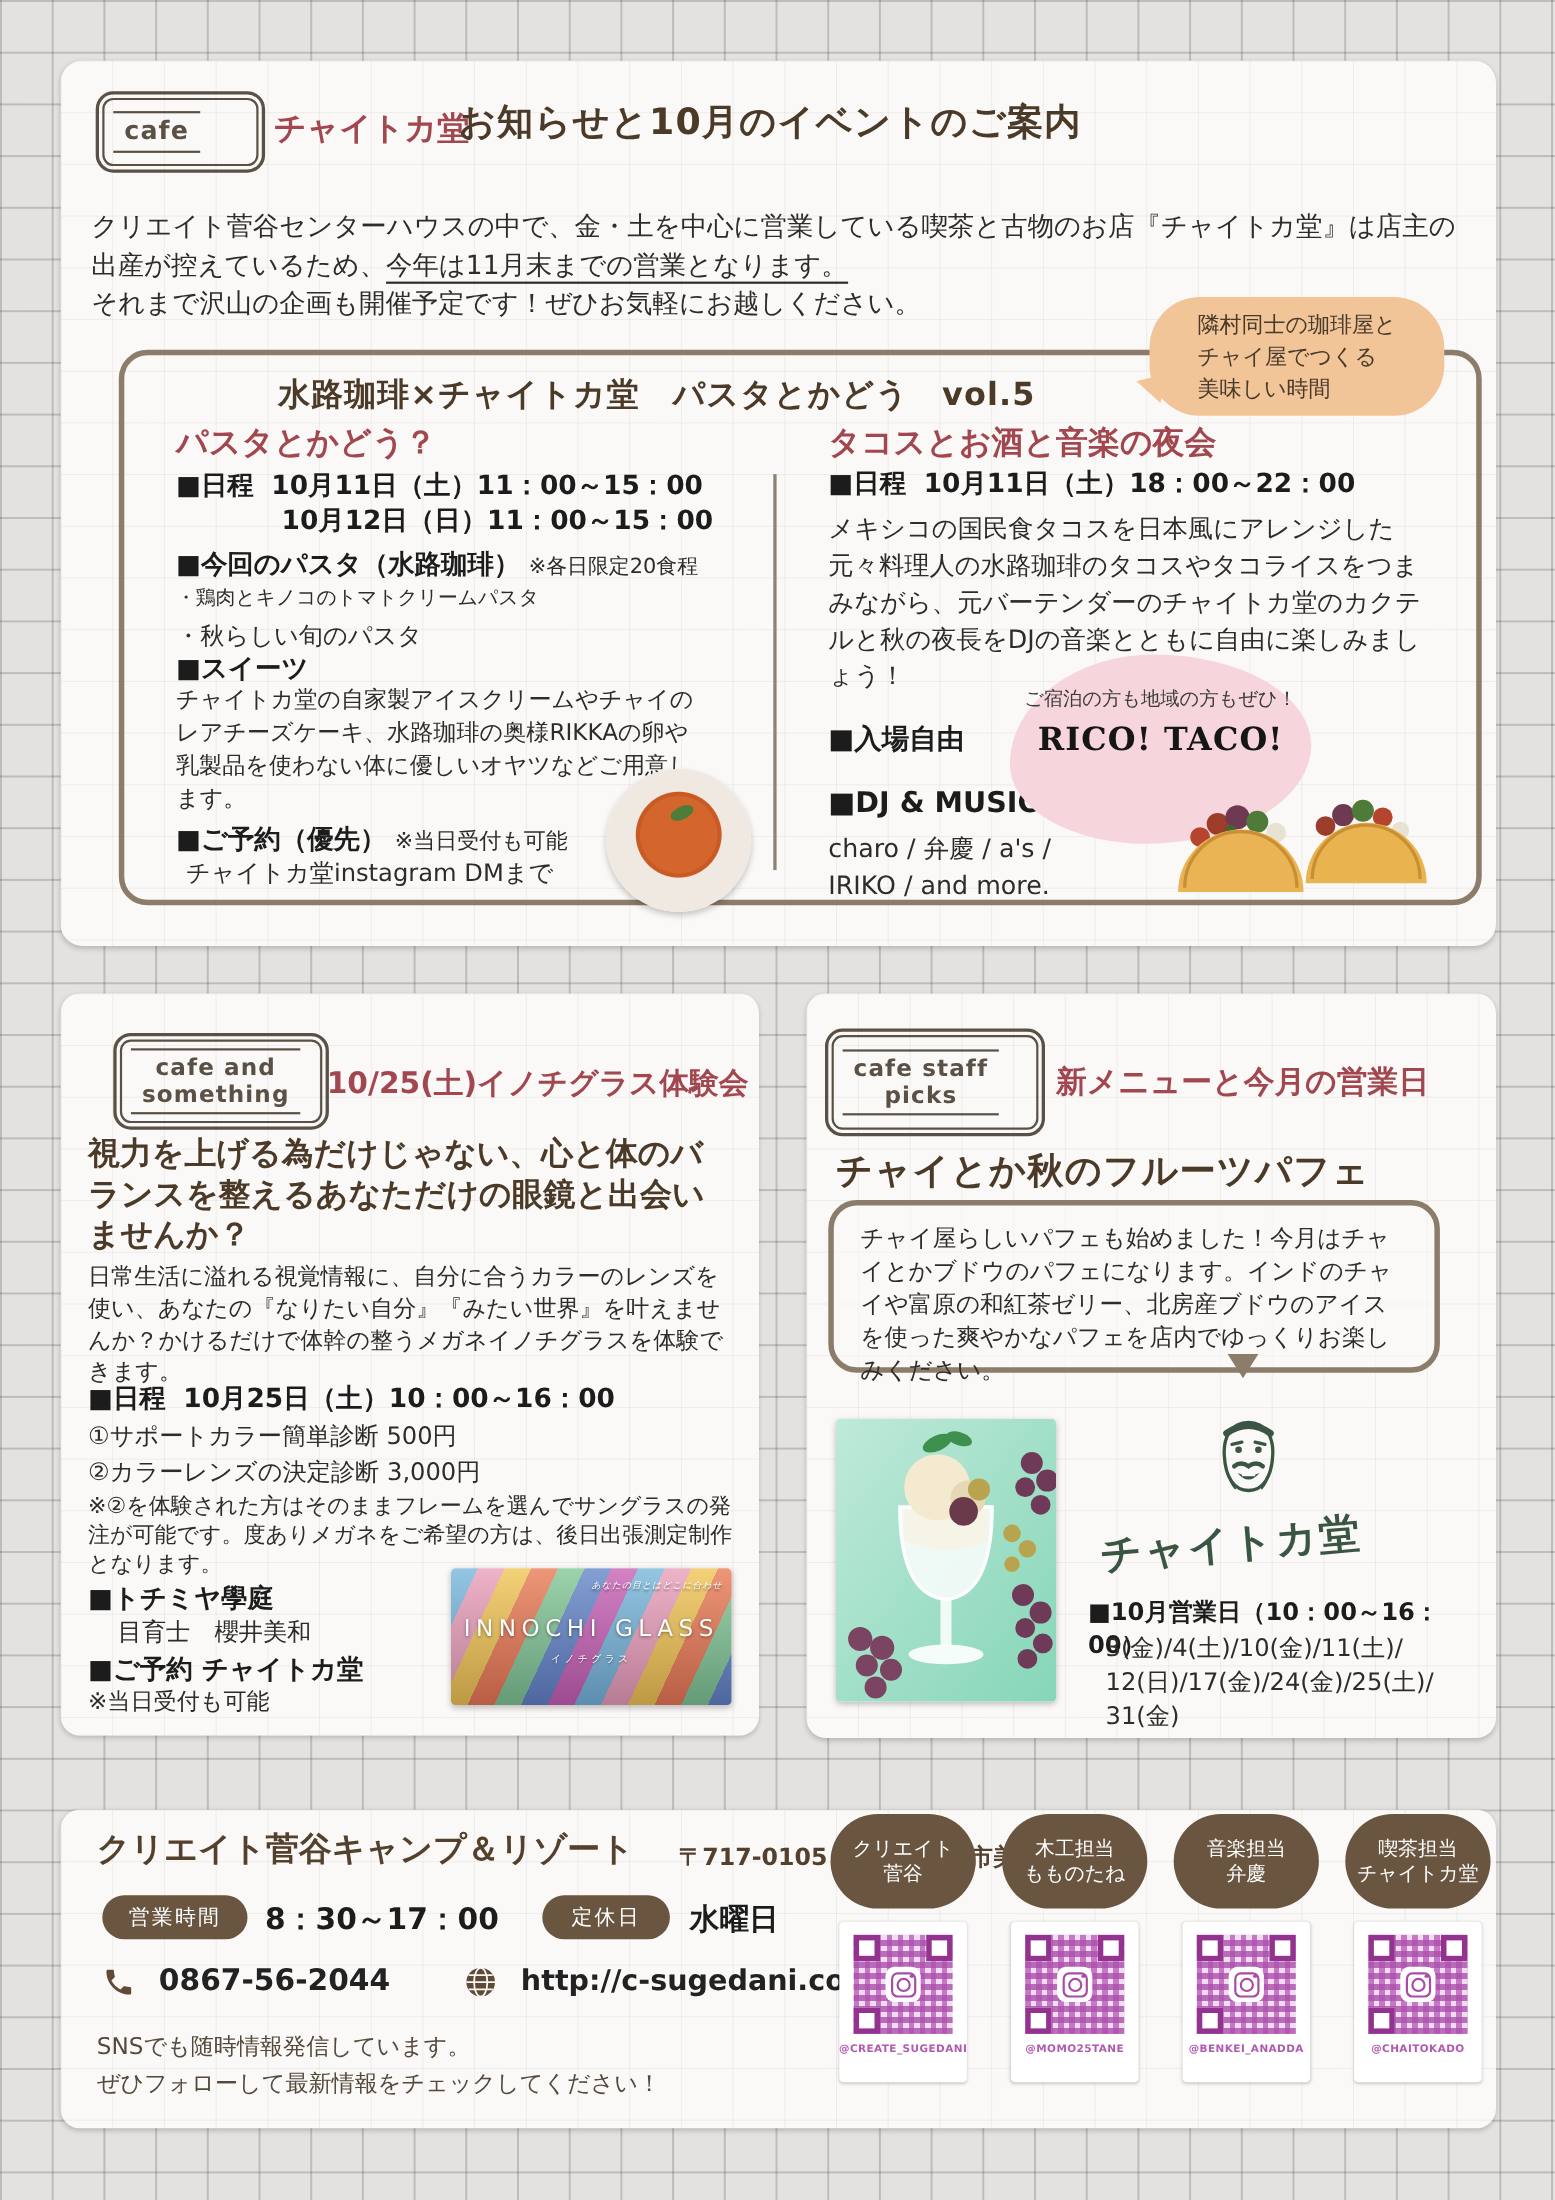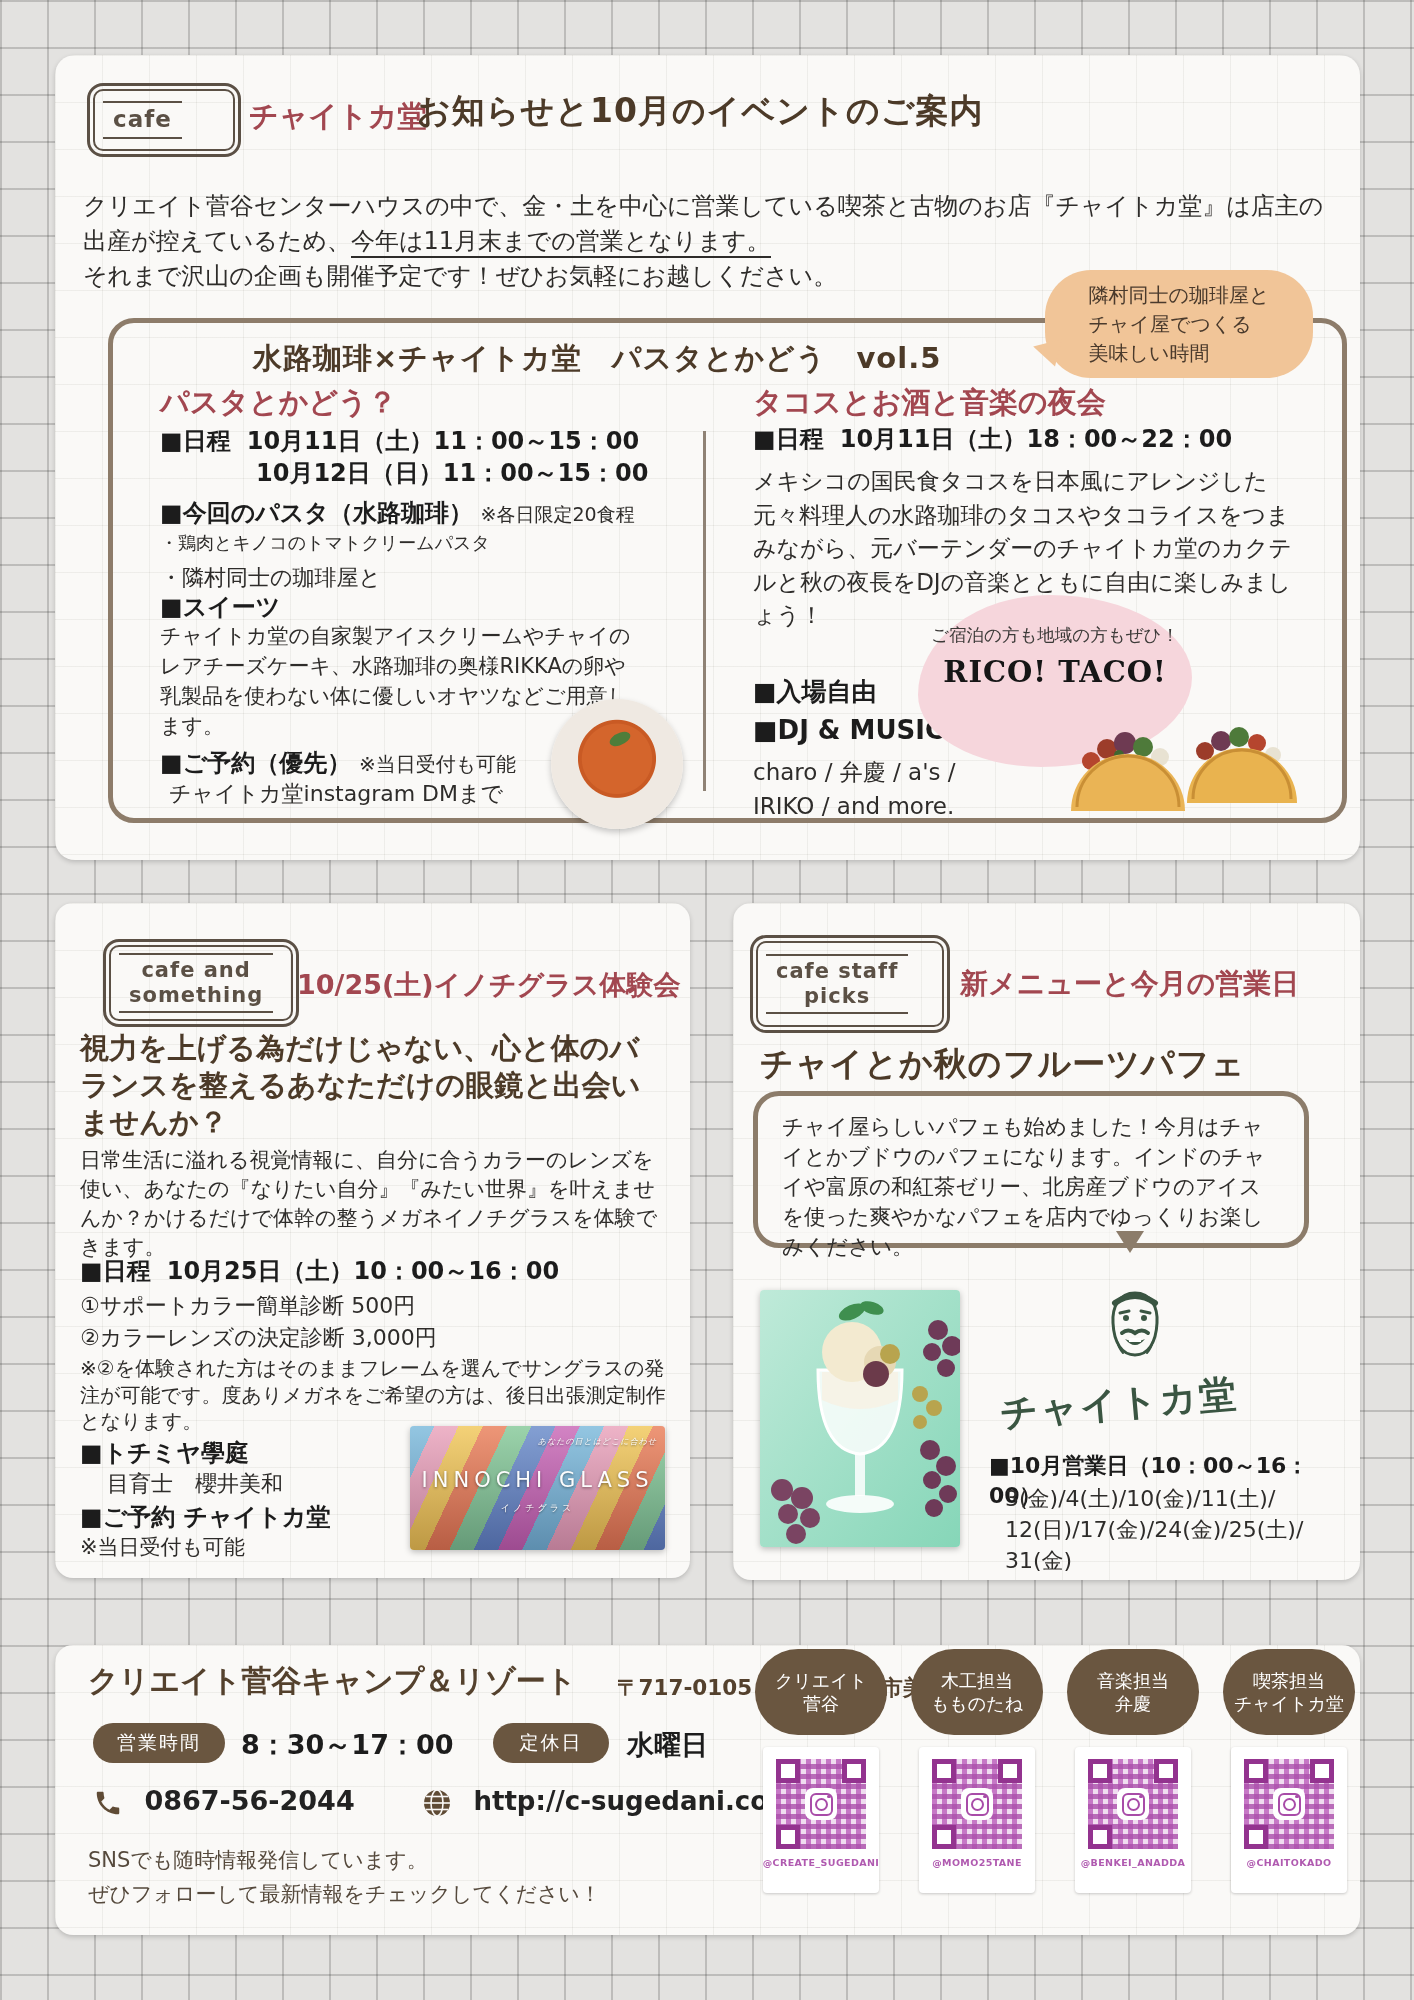--- a/index.html
+++ b/index.html
@@ -107,21 +107,21 @@
       <div class="abs" style="left:47px;top:102px;font-size:24px;">
         <span class="lbl" style="margin-right:16px;">■日程</span><span class="lbl">10月11日（土）11：00～15：00</span>
       </div>
       <div class="abs lbl" style="left:143px;top:134px;font-size:24px;">10月12日（日）11：00～15：00</div>
 
       <div class="abs" style="left:47px;top:174px;font-size:24px;">
         <span class="lbl">■今回のパスタ（水路珈琲）</span>
         <span class="b" style="font-size:19px;">※各日限定20食程</span>
       </div>
       <div class="abs b" style="left:47px;top:208px;font-size:18px;">・鶏肉とキノコのトマトクリームパスタ</div>
-      <div class="abs b" style="left:47px;top:240px;font-size:22px;">・隣村同士の珈琲屋と</div>
+      <div class="abs b" style="left:47px;top:240px;font-size:22px;">・秋らしい旬のパスタ</div>
 
       <div class="abs lbl" style="left:47px;top:268px;font-size:24px;">■スイーツ</div>
       <div class="abs b" style="left:47px;top:298px;width:478px;font-size:21px;line-height:30px;">チャイトカ堂の自家製アイスクリームやチャイのレアチーズケーキ、水路珈琲の奥様RIKKAの卵や乳製品を使わない体に優しいオヤツなどご用意します。</div>
 
       <div class="abs" style="left:47px;top:424px;font-size:24px;">
         <span class="lbl">■ご予約（優先）</span>
         <span class="b" style="font-size:20px;">※当日受付も可能</span>
       </div>
       <div class="abs b" style="left:56px;top:456px;font-size:22px;">チャイトカ堂instagram DMまで</div>
 
@@ -130,21 +130,21 @@
       <div class="divider" style="left:590px;top:108px;height:360px;"></div>
 
       <div class="abs h-red" style="left:640px;top:60px;font-size:29px;">タコスとお酒と音楽の夜会</div>
 
       <div class="abs" style="left:640px;top:100px;font-size:24px;">
         <span class="lbl" style="margin-right:16px;">■日程</span><span class="lbl">10月11日（土）18：00～22：00</span>
       </div>
 
       <div class="abs b" style="left:640px;top:142px;width:548px;font-size:23px;line-height:33.5px;">メキシコの国民食タコスを日本風にアレンジした元々料理人の水路珈琲のタコスやタコライスをつまみながら、元バーテンダーのチャイトカ堂のカクテルと秋の夜長をDJの音楽とともに自由に楽しみましょう！</div>
 
-      <div class="abs lbl" style="left:640px;top:352px;font-size:25px;">■入場自由</div>
+      <div class="abs lbl" style="left:640px;top:332px;font-size:25px;">■入場自由</div>
       <div class="abs lbl" style="left:640px;top:392px;font-size:26px;">■DJ &amp; MUSIC</div>
       <div class="abs b pre" style="left:640px;top:432px;font-size:23px;line-height:34px;">charo / 弁慶 / a's /
 IRIKO / and more.</div>
 
       <div class="blob" style="left:805px;top:272px;width:274px;height:172px;">
         <div style="margin-top:28px;font-size:17.5px;color:#3c3a38;">ご宿泊の方も地域の方もぜひ！</div>
         <div class="rico" style="margin-top:8px;font-size:29px;">RICO! TACO!</div>
       </div>
 
       <svg class="abs" style="left:950px;top:358px;" width="242" height="142" viewBox="0 0 242 142">

